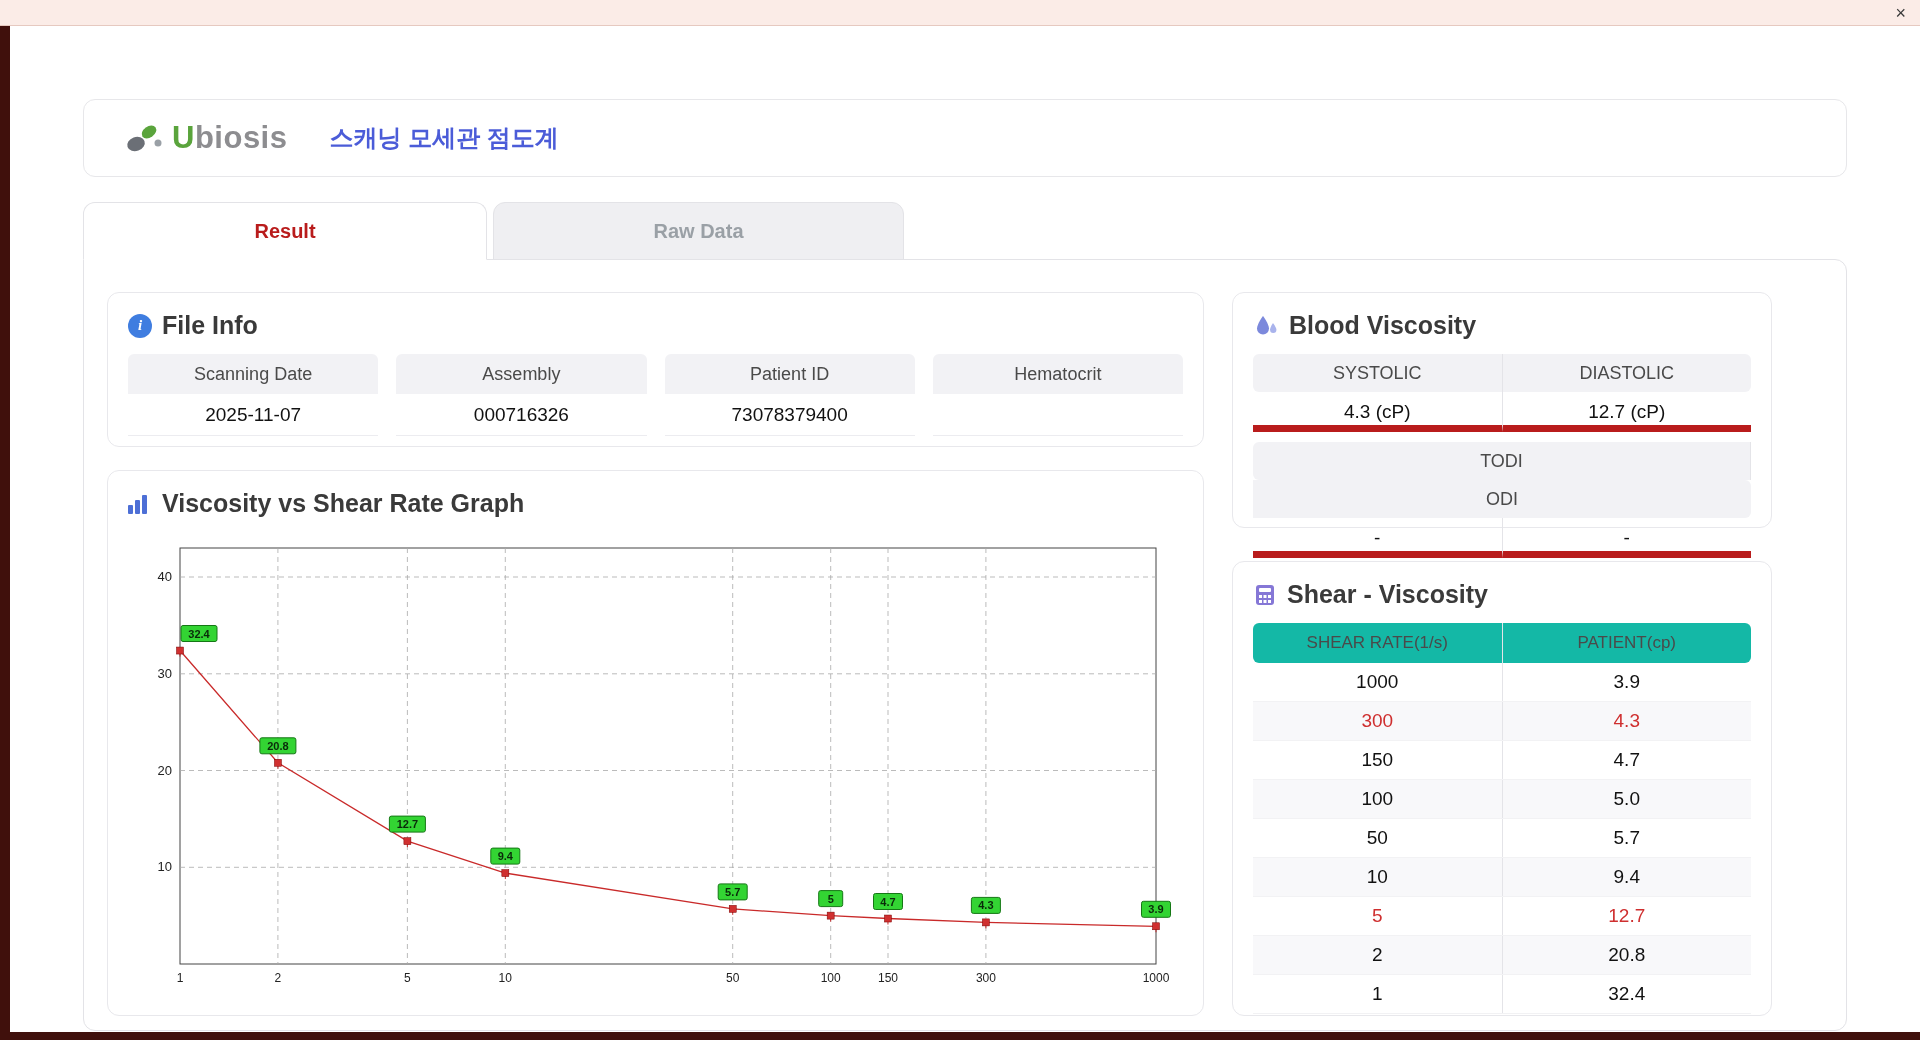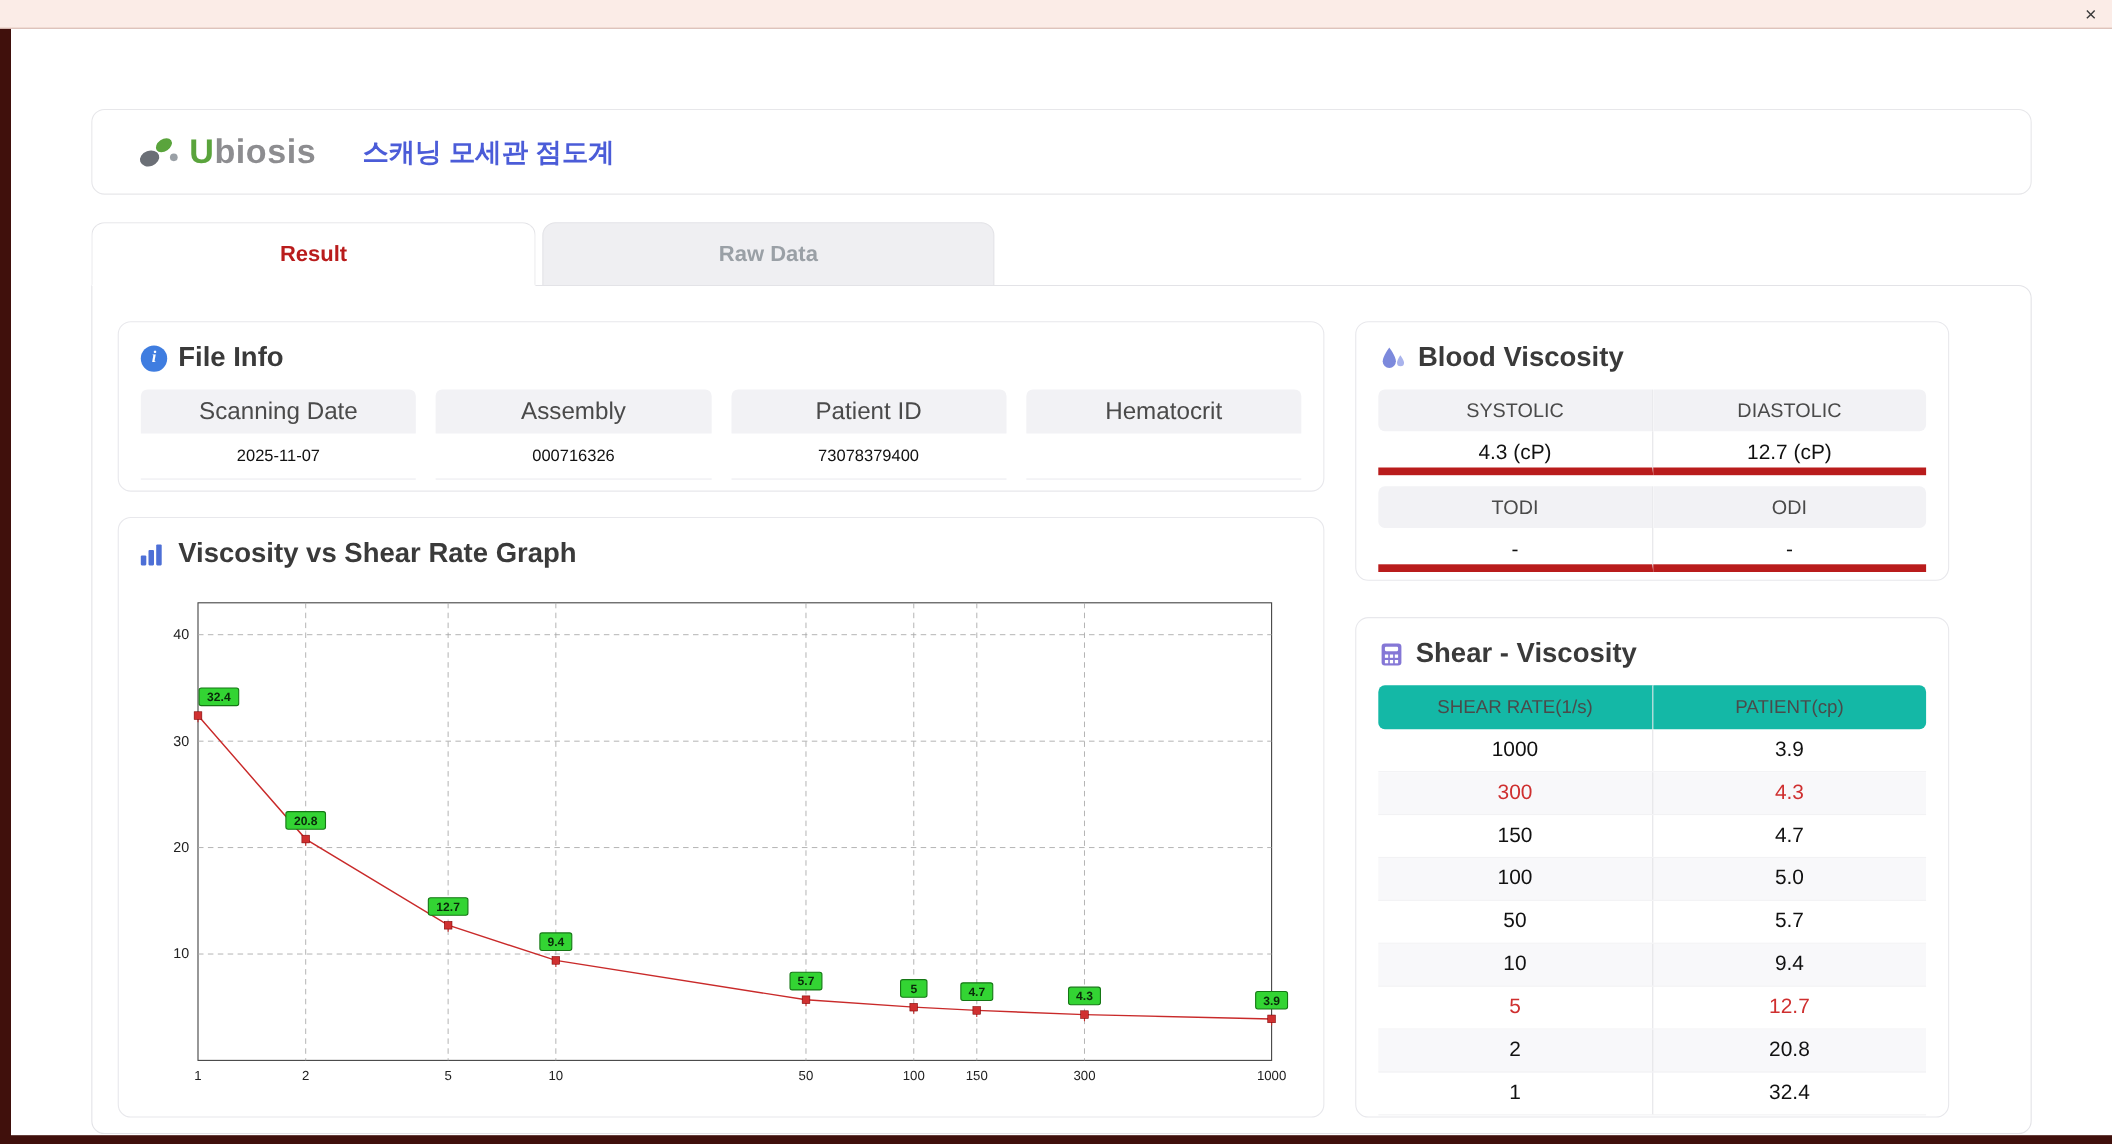--- a/index.html
+++ b/index.html
@@ -76,35 +76,35 @@
   .icon-chart i:nth-child(2){ height:14px; }
   .icon-chart i:nth-child(3){ height:19px; }
 
   
   .file-info { height:155px; }
   .fields { display:flex; gap:18px; }
   .fi-field { flex:1; }
   .fi-label {
     height:40px; background:#f2f2f5; border-radius:6px 6px 0 0;
     display:flex; align-items:center; justify-content:center;
-    font-size:22px; color:#4a4a4a;
+    font-size:18px; color:#4a4a4a;
   }
   .fi-value {
     height:42px; display:flex; align-items:center; justify-content:center;
-    font-size:15px; color:#111; border-bottom:1px solid #ececf0;text-align:center;
+    font-size:19px; color:#111; border-bottom:1px solid #ececf0;text-align:center;
   }
 
   
   .graph-card { margin-top:23px; flex:1; overflow:hidden; }
   svg text { font-family:"Liberation Sans", sans-serif; }
 
   
   .bv-card { height:236px; }
   .bv-row { display:flex; }
-  .bv-row.gap { margin-top:10px; }
+  .bv-row.gap { margin-top:10px;flex-direction:column; }
   .bv-cell {
     flex:1; text-align:center; font-size:19px; color:#111;
     height:40px; line-height:40px;
   }
   .bv-row.head .bv-cell {
     background:#f2f2f5; height:38px; line-height:38px;
     font-size:18px; color:#4a4a4a;
   }
   .bv-row.head .bv-cell:first-child { border-radius:6px 0 0 6px; }
   .bv-row.head .bv-cell:last-child { border-radius:0 6px 6px 0; }

